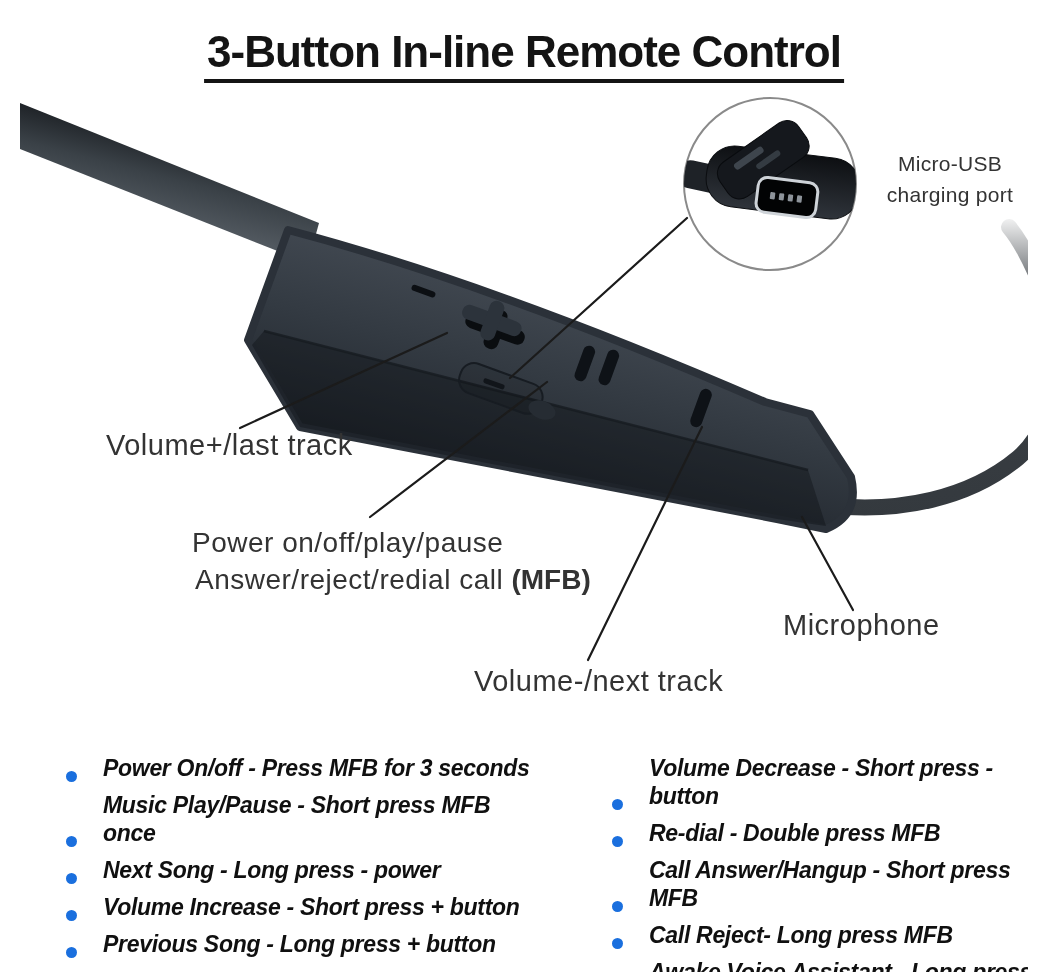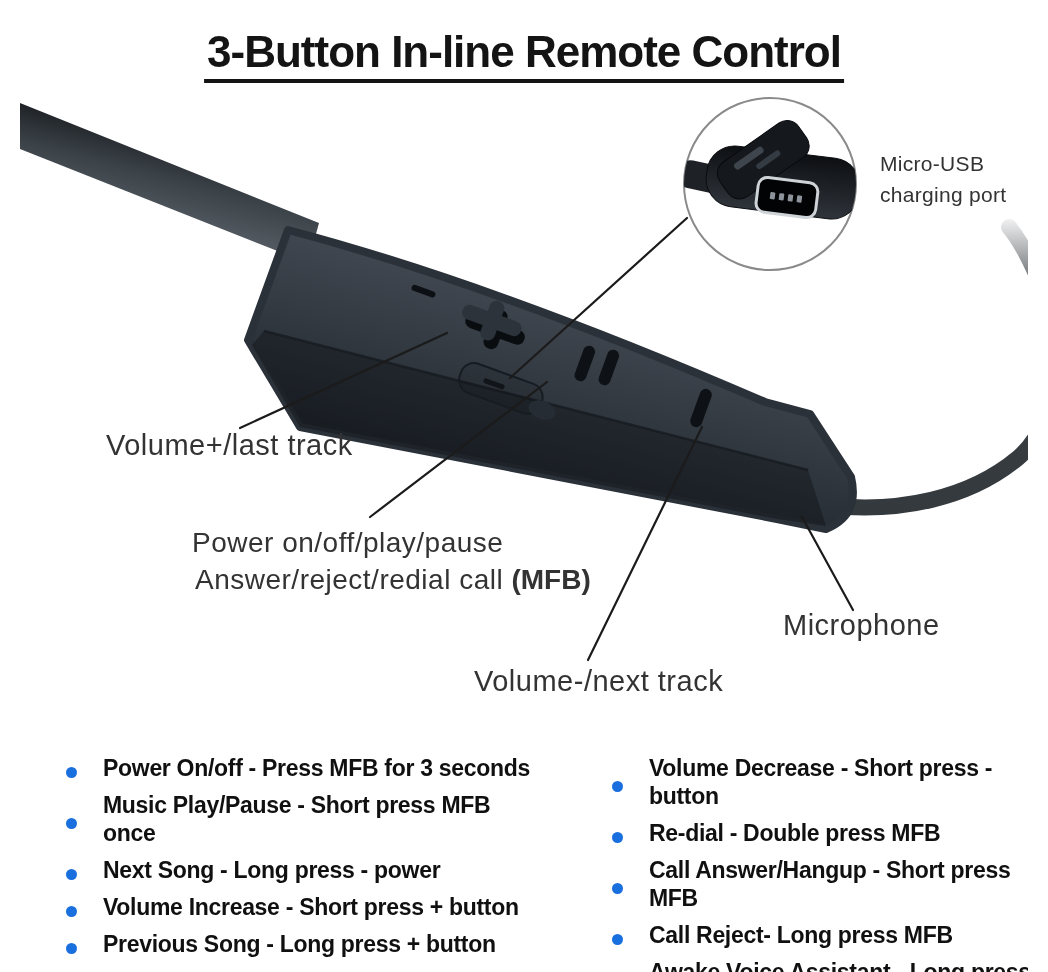--- a/index.html
+++ b/index.html
@@ -14,27 +14,27 @@
     font-size:44px; font-weight:bold; letter-spacing:-1px; white-space:nowrap;
     color:var(--title_text,#141414); line-height:1.05;
     border-bottom:4px solid var(--title_text,#141414); padding:0 3px 3px 3px;
   }
   .cl {
     position:absolute; color:var(--label_text,#333); font-weight:400;
     white-space:nowrap; letter-spacing:0.5px;
   }
   .cl b { font-weight:bold; letter-spacing:0; }
   .inset-label {
-    position:absolute; left:860px; top:148px; width:140px; text-align:left;
+    position:absolute; left:860px; top:148px; width:140px; text-align:center;
     color:var(--label_text,#333); font-size:21px; line-height:31px; letter-spacing:0.3px;
   }
   ul.blist {
     position:absolute; list-style:none; margin:0; padding:0;
   }
-  ul.blist li { display:flex; align-items:center; margin-bottom:9px; }
+  ul.blist li { display:flex; align-items:flex-end; margin-bottom:9px;font-style:italic; }
   ul.blist .dot {
     flex:0 0 auto; width:11px; height:11px; border-radius:50%;
     background:var(--bullet_dot,#1a6fde); margin:9px 26px 0 0;
   }
   ul.blist .btxt {
     font-size:23px; font-weight:bold; letter-spacing:-0.3px; line-height:28px;
     color:var(--bullet_text,#111);
   }
   .col-left { left:46px; top:754px; width:470px; }
   .col-right { left:592px; top:754px; width:440px; }

